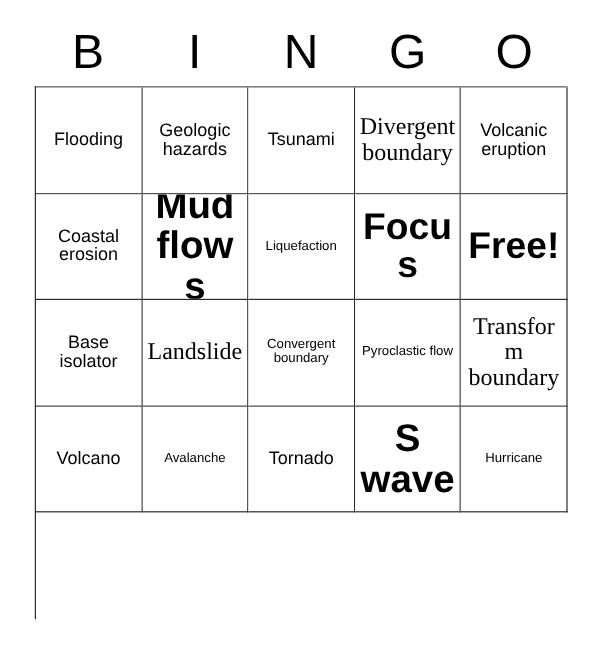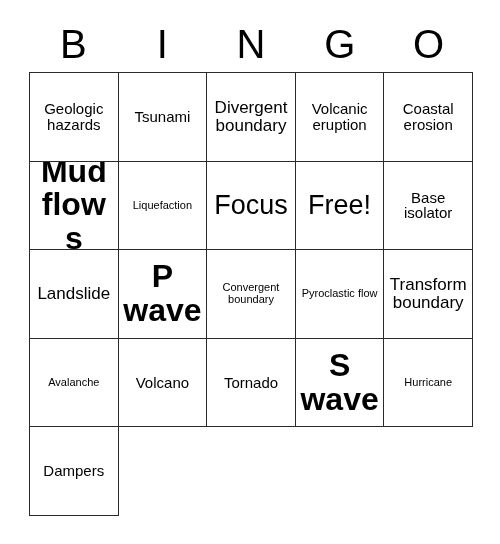--- a/index.html
+++ b/index.html
@@ -76,40 +76,43 @@
   .cell-text {
     display: block;
     width: 100%;
     line-height: 1.06;
     word-wrap: break-word;
     hyphens: none;
   }
 
   
   .fs-xl  { font-size: 32px; font-weight: bold; }
-  .fs-lg  { font-size: 27px; }
+  .fs-lg  { font-size: 31px; font-weight: bold; }
   .fs-md  { font-size: 15px; }
-  .fs-sm  { font-size: 17px; }
+  .fs-sm  { font-size: 20px; font-family: Liberation Serif, serif; }
   .fs-xs  { font-size: 11px; }
 </style>
 </head>
 <body>
 
 <div class="card">
 
   <div class="header">
     <div class="header-letter">B</div>
     <div class="header-letter">I</div>
     <div class="header-letter">N</div>
     <div class="header-letter">G</div>
     <div class="header-letter">O</div>
   </div>
 
   <div class="grid">
 
+    <div class="cell">
+        <span class="cell-text fs-md">Flooding</span>
+      </div>
     <div class="cell">
         <span class="cell-text fs-md">Geologic hazards</span>
       </div>
     <div class="cell">
         <span class="cell-text fs-md">Tsunami</span>
       </div>
     <div class="cell">
         <span class="cell-text fs-sm">Divergent boundary</span>
       </div>
     <div class="cell">
@@ -131,47 +134,41 @@
       </div>
     <div class="cell">
         <span class="cell-text fs-lg">Free!</span>
       </div>
     <div class="cell">
         <span class="cell-text fs-md">Base isolator</span>
       </div>
     <div class="cell">
         <span class="cell-text fs-sm">Landslide</span>
       </div>
-    <div class="cell">
-        <span class="cell-text fs-xl">P wave</span>
-      </div>
 
     <div class="cell">
         <span class="cell-text fs-xs">Convergent boundary</span>
       </div>
     <div class="cell">
         <span class="cell-text fs-xs">Pyroclastic flow</span>
       </div>
     <div class="cell">
         <span class="cell-text fs-sm">Transform boundary</span>
       </div>
     <div class="cell">
-        <span class="cell-text fs-xs">Avalanche</span>
+        <span class="cell-text fs-md">Volcano</span>
       </div>
     <div class="cell">
-        <span class="cell-text fs-md">Volcano</span>
+        <span class="cell-text fs-xs">Avalanche</span>
       </div>
 
     <div class="cell">
         <span class="cell-text fs-md">Tornado</span>
       </div>
     <div class="cell">
         <span class="cell-text fs-xl">S wave</span>
       </div>
     <div class="cell">
         <span class="cell-text fs-xs">Hurricane</span>
       </div>
-    <div class="cell">
-        <span class="cell-text fs-md">Dampers</span>
-      </div>
 
   </div>
 </div>
 
 </body></html>

